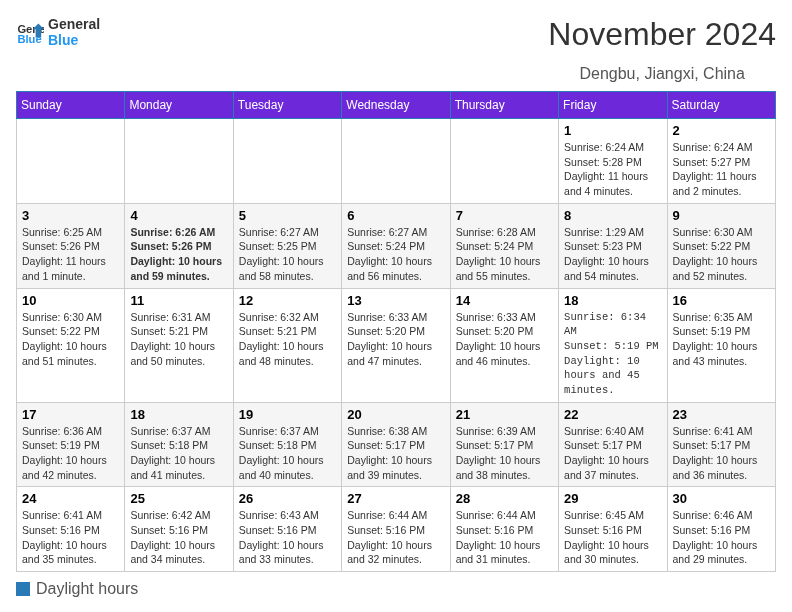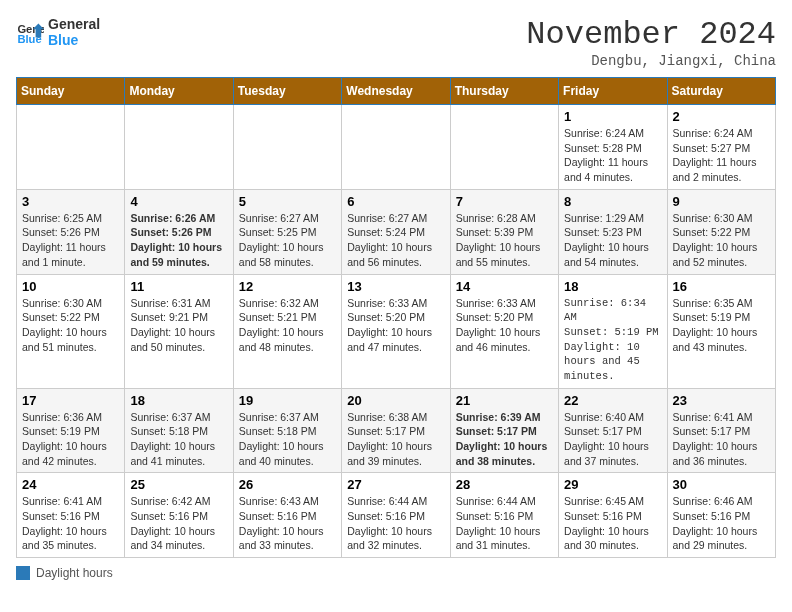--- a/index.html
+++ b/index.html
@@ -19,43 +19,43 @@
     .logo {
       display: flex;
       align-items: center;
       gap: 4px;
     }
     .logo-icon {
       width: 28px;
       height: 28px;
     }
     .title-area {
-      text-align: right;
-      font-family: Liberation Mono, monospace;
+      text-align: center;
     }
     .month-title {
       font-size: 32px;
       font-weight: normal;
       color: #333;
     }
     .location {
-      font-size: 14px;
+      font-size: 16px;
       color: #555;
+      margin-top: 12px;
     }
     .calendar {
       width: 100%;
       border-collapse: collapse;
       font-size: 11px;
     }
     .calendar th {
-      background-color: #a16207;
+      background-color: #6d28d9;
       color: #fff;
       padding: 6px 4px;
       text-align: left;
-      font-weight: bold;
+      font-weight: normal;
       font-size: 12px;
       border: 1px solid #2b7ab8;
     }
     .calendar td {
       border: 1px solid #ccc;
       vertical-align: top;
       padding: 4px 5px;
       width: 108px;
       min-height: 80px;
       background: #fff;
@@ -75,21 +75,21 @@
       font-size: 10.5px;
     }
     .empty-cell {
       background: #fff !important;
     }
     .legend {
       display: flex;
       align-items: center;
       gap: 6px;
       margin-top: 8px;
-      font-size: 12px;
+      font-size: 16px;
       color: #555;
     }
     .legend-box {
       width: 14px;
       height: 14px;
       background: #2b7ab8;
       display: inline-block;
     }
   </style>
 </head>
@@ -166,21 +166,21 @@
         </td>
         <td>
           <span class="day-num">6</span>
           <div class="day-info" style="white-space: pre-line;">Sunrise: 6:27 AM
 Sunset: 5:24 PM
 Daylight: 10 hours and 56 minutes.</div>
         </td>
         <td>
           <span class="day-num">7</span>
           <div class="day-info" style="white-space: pre-line;">Sunrise: 6:28 AM
-Sunset: 5:39 PM
+Sunset: 5:24 PM
 Daylight: 10 hours and 55 minutes.</div>
         </td>
         <td>
           <span class="day-num">8</span>
           <div class="day-info" style="white-space: pre-line;">Sunrise: 1:29 AM
 Sunset: 5:23 PM
 Daylight: 10 hours and 54 minutes.</div>
         </td>
         <td>
           <span class="day-num">9</span>
@@ -192,21 +192,21 @@
       <tr>
         <td>
           <span class="day-num">10</span>
           <div class="day-info" style="white-space: pre-line;">Sunrise: 6:30 AM
 Sunset: 5:22 PM
 Daylight: 10 hours and 51 minutes.</div>
         </td>
         <td>
           <span class="day-num">11</span>
           <div class="day-info" style="white-space: pre-line;">Sunrise: 6:31 AM
-Sunset: 9:21 PM
+Sunset: 5:21 PM
 Daylight: 10 hours and 50 minutes.</div>
         </td>
         <td>
           <span class="day-num">12</span>
           <div class="day-info" style="white-space: pre-line;">Sunrise: 6:32 AM
 Sunset: 5:21 PM
 Daylight: 10 hours and 48 minutes.</div>
         </td>
         <td>
           <span class="day-num">13</span>
@@ -253,21 +253,21 @@
 Daylight: 10 hours and 40 minutes.</div>
         </td>
         <td>
           <span class="day-num">20</span>
           <div class="day-info" style="white-space: pre-line;">Sunrise: 6:38 AM
 Sunset: 5:17 PM
 Daylight: 10 hours and 39 minutes.</div>
         </td>
         <td>
           <span class="day-num">21</span>
-          <div class="day-info" style="white-space: pre-line; font-weight: bold;">Sunrise: 6:39 AM
+          <div class="day-info" style="white-space: pre-line;">Sunrise: 6:39 AM
 Sunset: 5:17 PM
 Daylight: 10 hours and 38 minutes.</div>
         </td>
         <td>
           <span class="day-num">22</span>
           <div class="day-info" style="white-space: pre-line;">Sunrise: 6:40 AM
 Sunset: 5:17 PM
 Daylight: 10 hours and 37 minutes.</div>
         </td>
         <td>

